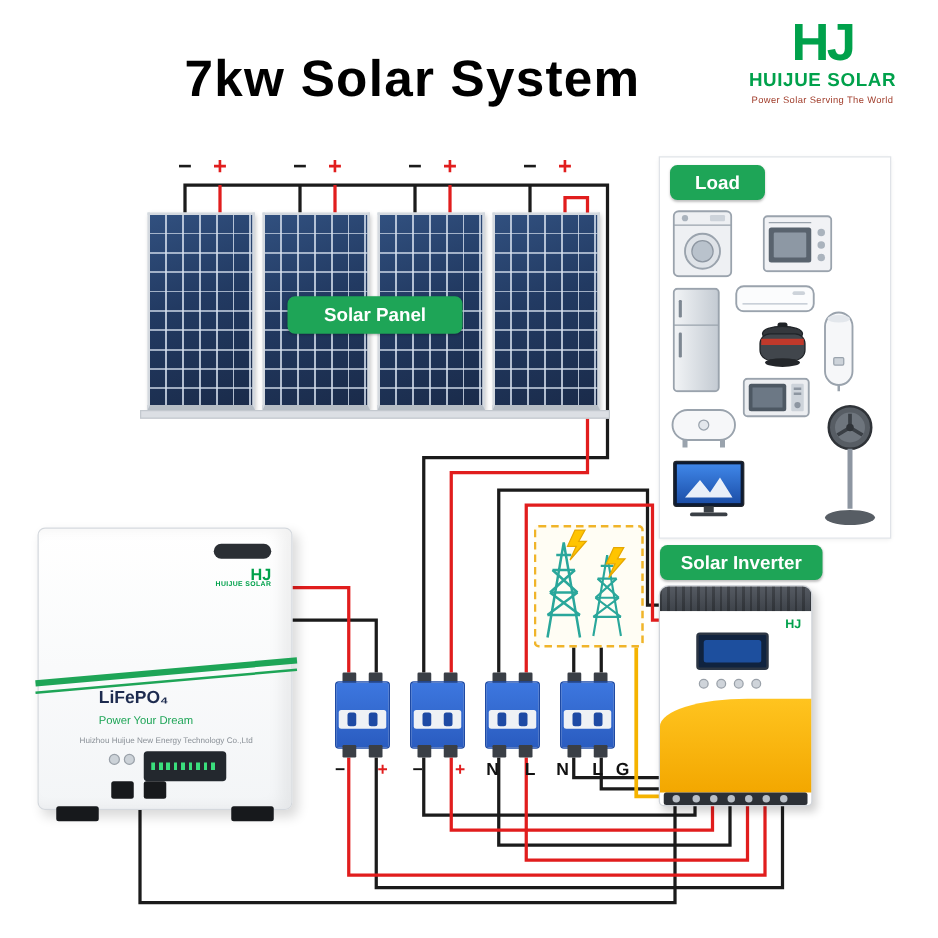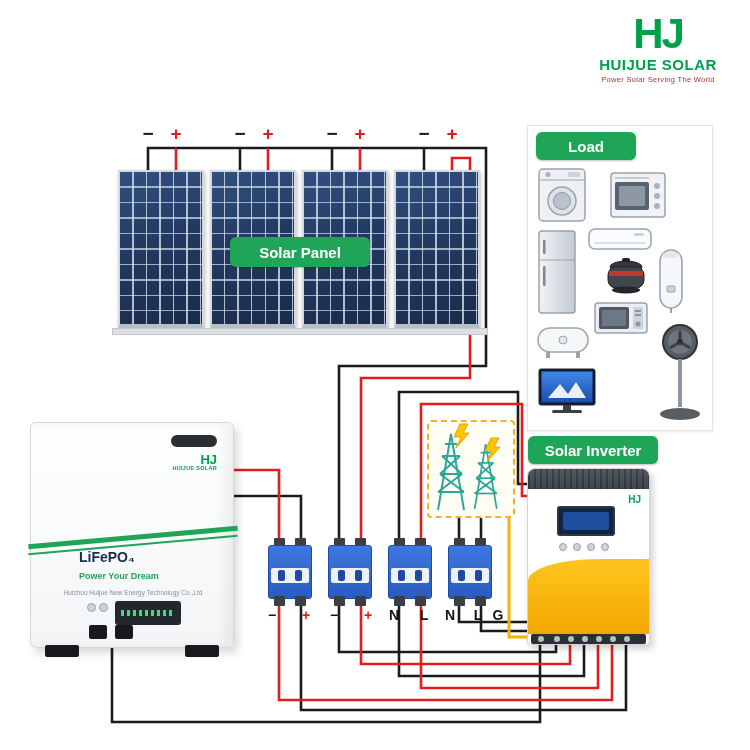--- a/index.html
+++ b/index.html
@@ -48,21 +48,21 @@
   .battery { position:absolute; left:30px; top:422px; width:204px; height:226px; z-index:2;
              background:linear-gradient(180deg,#ffffff,#f3f5f7); border:1px solid #d4d8dd; border-radius:6px;
              box-shadow:4px 5px 9px rgba(0,0,0,.15), inset -8px 0 12px rgba(0,0,0,.06); }
   .bat-handle { position:absolute; top:12px; right:16px; width:46px; height:12px; background:#2b2f34; border-radius:6px; }
   .bat-logo { position:absolute; top:30px; right:16px; text-align:right; color:#00a14b; line-height:1; }
   .bat-logo .m { font-size:13px; font-weight:900; }
   .bat-logo .b { font-size:5.5px; font-weight:800; letter-spacing:0.3px; }
   .bat-stripe  { position:absolute; left:-3px; top:112px; width:210px; height:5px; background:#1ea557; transform:rotate(-5deg); }
   .bat-stripe2 { position:absolute; left:-3px; top:121px; width:210px; height:2px; background:#1ea557; transform:rotate(-5deg); }
   .bat-chem { position:absolute; left:48px; top:126px; font-size:14px; font-weight:700; color:#1d2b4f; }
-  .bat-slogan { position:absolute; left:48px; top:148px; font-size:9px; font-weight:700; color:#1ea557; }
+  .bat-slogan { position:absolute; left:48px; top:148px; font-size:9px; font-weight:400; color:#1ea557; }
   .bat-company { position:absolute; left:27px; top:166px; width:150px; text-align:center; font-size:6.5px; color:#8a9097; }
   .bat-display { position:absolute; left:84px; top:178px; width:66px; height:24px; background:#23282e; border-radius:3px; }
   .bat-display .px { position:absolute; left:6px; top:9px; width:54px; height:6px;
                      background:repeating-linear-gradient(to right,#3adf7c 0 3px, transparent 3px 6px); }
   .bat-btn { position:absolute; width:9px; height:9px; border-radius:50%; background:#ccd2d8; border:1px solid #9aa1a9; }
   .bat-term { position:absolute; top:202px; width:18px; height:14px; background:#17191c; border-radius:2px; }
   .bat-foot { position:absolute; bottom:-10px; width:34px; height:12px; background:#17191c; border-radius:2px; }
 
   
   .breaker { position:absolute; top:538px; width:44px; height:68px; z-index:2; }
@@ -127,20 +127,21 @@
     <polyline class="wire-r" points="452,170 452,158 470,158 470,378 361,378 361,538"></polyline>
     <polyline class="wire-r" points="234,470 279,470 279,538"></polyline>
     <polyline class="wire-r" points="421,538 421,404 522,404 522,496 528,496"></polyline>
     <polyline class="wire-r" points="279,606 279,700 612,700 612,640"></polyline>
     <polyline class="wire-r" points="361,606 361,664 570,664 570,640"></polyline>
     <polyline class="wire-r" points="421,606 421,688 598,688 598,640"></polyline>
 
     <polyline class="wire-y" points="509,518 509,637 528,637"></polyline>
   </svg>
 
+  <div class="title">7kw Solar System</div>
   <div class="logo">
     <div class="logo-monogram">HJ</div>
     <div class="logo-brand">HUIJUE SOLAR</div>
     <div class="logo-tagline">Power Solar Serving The World</div>
   </div>
 
   <div class="panel" style="left:118px"></div>
   <div class="panel" style="left:210px"></div>
   <div class="panel" style="left:302px"></div>
   <div class="panel" style="left:394px"></div>
@@ -151,21 +152,21 @@
   <span class="sign neg" style="left:232px">−</span>
   <span class="sign pos" style="left:260px">+</span>
   <span class="sign neg" style="left:324px">−</span>
   <span class="sign pos" style="left:352px">+</span>
   <span class="sign neg" style="left:416px">−</span>
   <span class="sign pos" style="left:444px">+</span>
 
   <div class="badge" style="left:230px; top:237px; width:140px; height:30px; font-size:15px">Solar Panel</div>
 
   <div class="load-box">
-    <div class="badge" style="left:8px; top:6px; width:100px; height:28px; font-size:15px">Load</div>
+    <div class="badge" style="left:8px; top:6px; width:76px; height:28px; font-size:15px">Load</div>
 
     <div class="app" style="left:10px; top:42px">
       <svg width="48" height="54" viewBox="0 0 48 54">
         <rect x="1" y="1" width="46" height="52" rx="4" fill="#eef0f3" stroke="#9aa3ad" stroke-width="1.5"></rect>
         <line x1="1" y1="12" x2="47" y2="12" stroke="#9aa3ad"></line>
         <circle cx="10" cy="6.5" r="2.5" fill="#aab3bd"></circle>
         <rect x="30" y="4" width="12" height="5" rx="1" fill="#cdd3da"></rect>
         <circle cx="24" cy="33" r="14" fill="#dfe3e8" stroke="#9aa3ad" stroke-width="1.5"></circle>
         <circle cx="24" cy="33" r="8.5" fill="#b9c2cc" stroke="#8d96a1"></circle>
       </svg>

